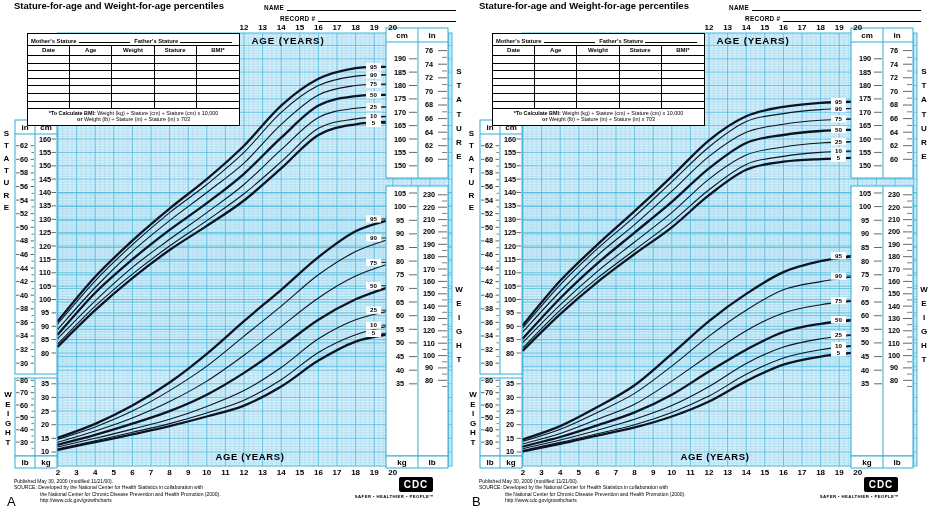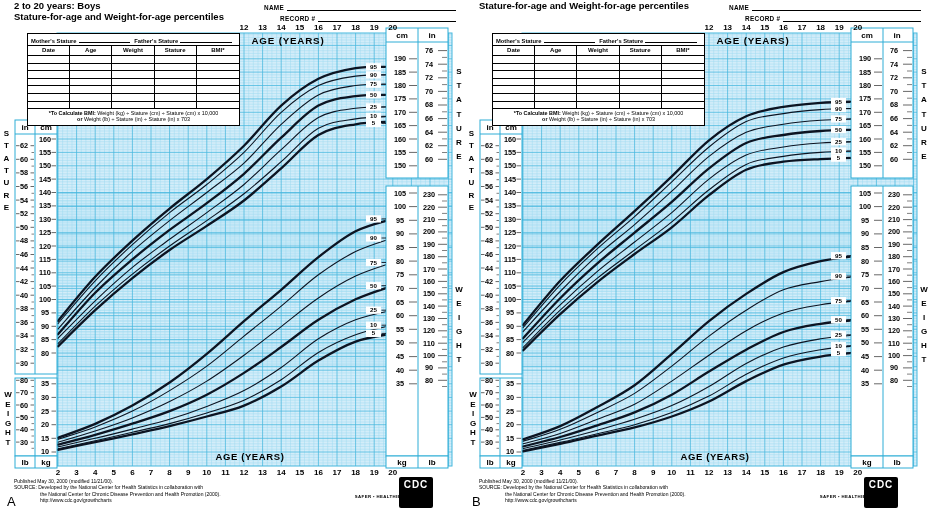--- a/index.html
+++ b/index.html
@@ -21,21 +21,21 @@
   .parents .pline{flex:1;border-bottom:1px solid #000;margin:0 4px 1px 2px;height:4px;}
   .theads,.trow{display:grid;grid-template-columns:repeat(5,1fr);}
   .theads{height:9px;border-bottom:1px solid #000;font-weight:bold;font-size:6px;text-align:center;line-height:9px;}
   .trow{height:6.6px;border-bottom:1px solid #000;}
   .theads span,.trow span{border-right:1px solid #000;}
   .theads span:last-child,.trow span:last-child{border-right:none;}
   .tnote{font-size:5.4px;line-height:6.3px;text-align:center;padding:1px 2px 2px;}
   .src{position:absolute;left:14px;top:478px;font-size:5px;line-height:6.3px;white-space:nowrap;}
   .src .ind{padding-left:26px;}
   .panel-letter{position:absolute;left:7px;top:494px;font-size:13px;}
-  .cdcbox{position:absolute;left:399px;top:477px;width:34px;height:31px;background:#000;color:#fff;
+  .cdcbox{position:absolute;left:399px;top:477px;width:34px;height:15px;background:#000;color:#fff;
           font-weight:bold;font-size:10px;text-align:center;line-height:15px;letter-spacing:1px;border-radius:2px;}
   .tagline{position:absolute;left:316px;top:494px;width:118px;text-align:right;font-size:4.3px;font-weight:bold;letter-spacing:.4px;white-space:nowrap;}
 </style>
 </head>
 <body>
 
 <div class="page">
 
   <section class="half" id="half-A">
     <svg class="plot" id="plot-0" width="465" height="517">
@@ -444,21 +444,20 @@
           <text x="459" y="292" font-size="8" font-weight="700" text-anchor="middle">W</text>
           <text x="459" y="306" font-size="8" font-weight="700" text-anchor="middle">E</text>
           <text x="459" y="320" font-size="8" font-weight="700" text-anchor="middle">I</text>
           <text x="459" y="334" font-size="8" font-weight="700" text-anchor="middle">G</text>
           <text x="459" y="348" font-size="8" font-weight="700" text-anchor="middle">H</text>
           <text x="459" y="362" font-size="8" font-weight="700" text-anchor="middle">T</text>
         </g>
       </svg>
 
     <div class="titleblock">
-      <div class="t1">2 to 20 years: Boys</div>
       <div class="t2">Stature-for-age and Weight-for-age percentiles</div>
     </div>
 
     <div class="nameblock">
       <div class="nrow">
         <span class="lbl">NAME</span>
         <span class="line"></span>
       </div>
       <div class="nrow record">
         <span class="lbl">RECORD #</span>

